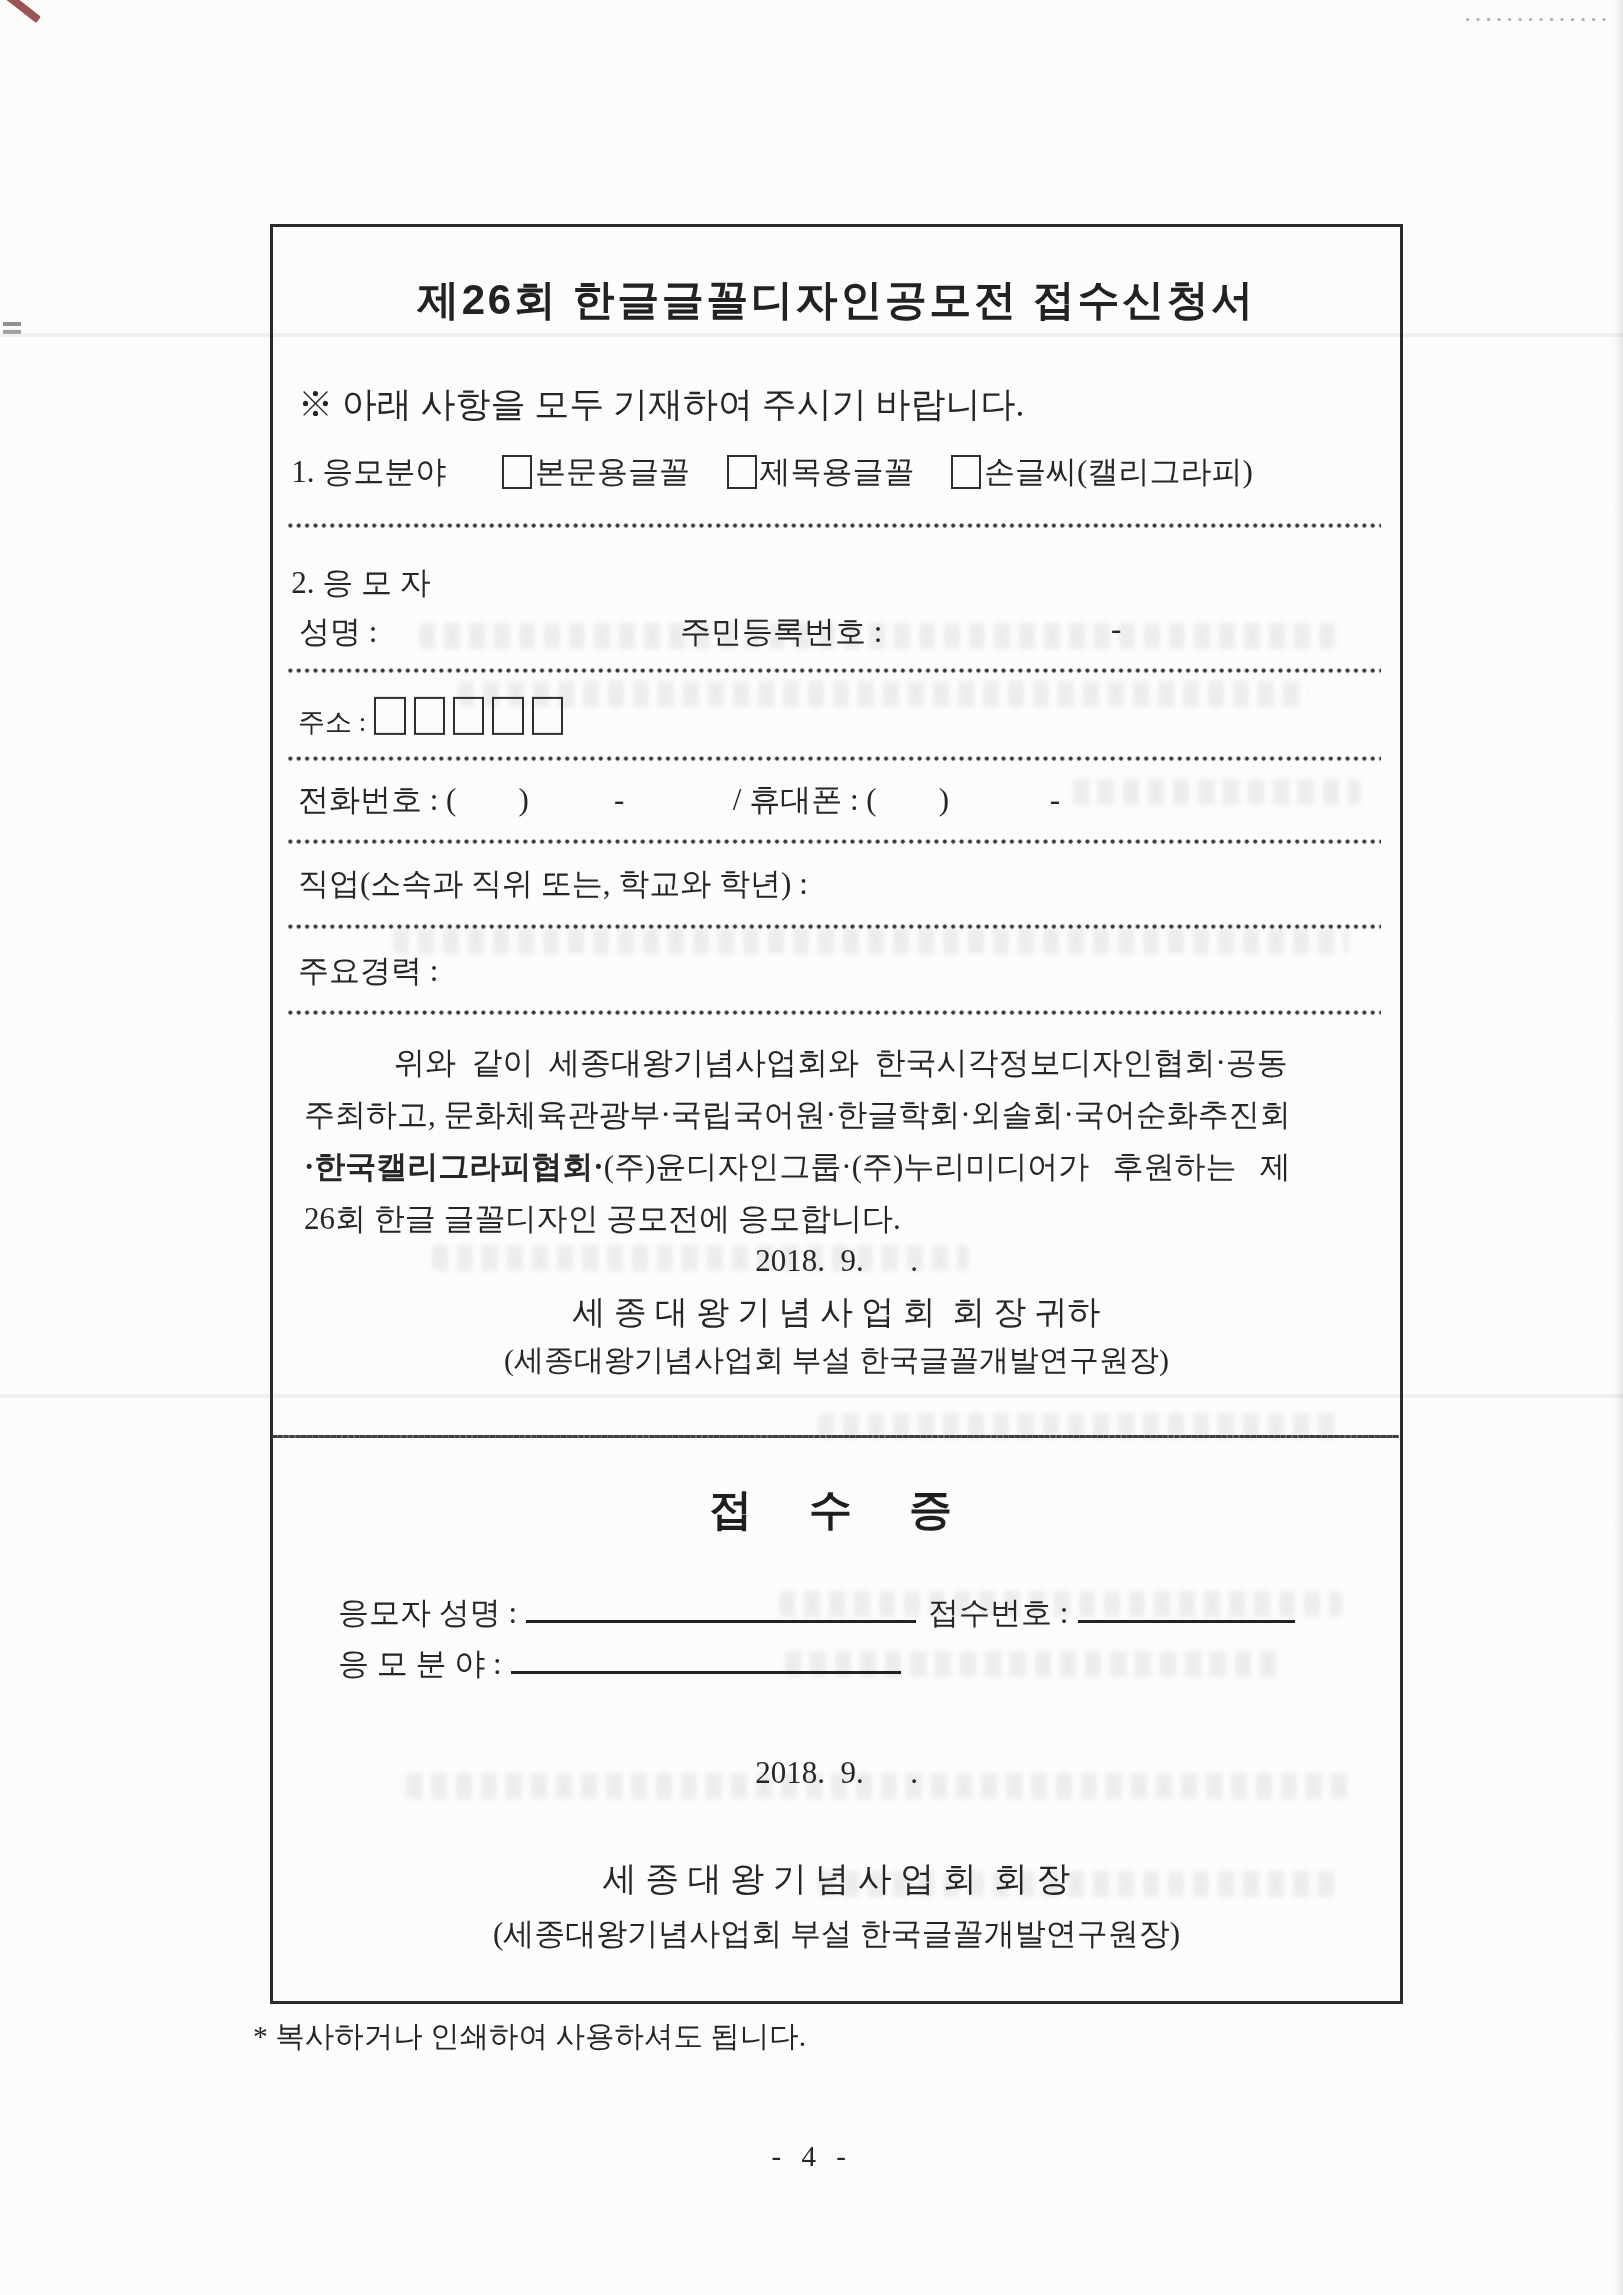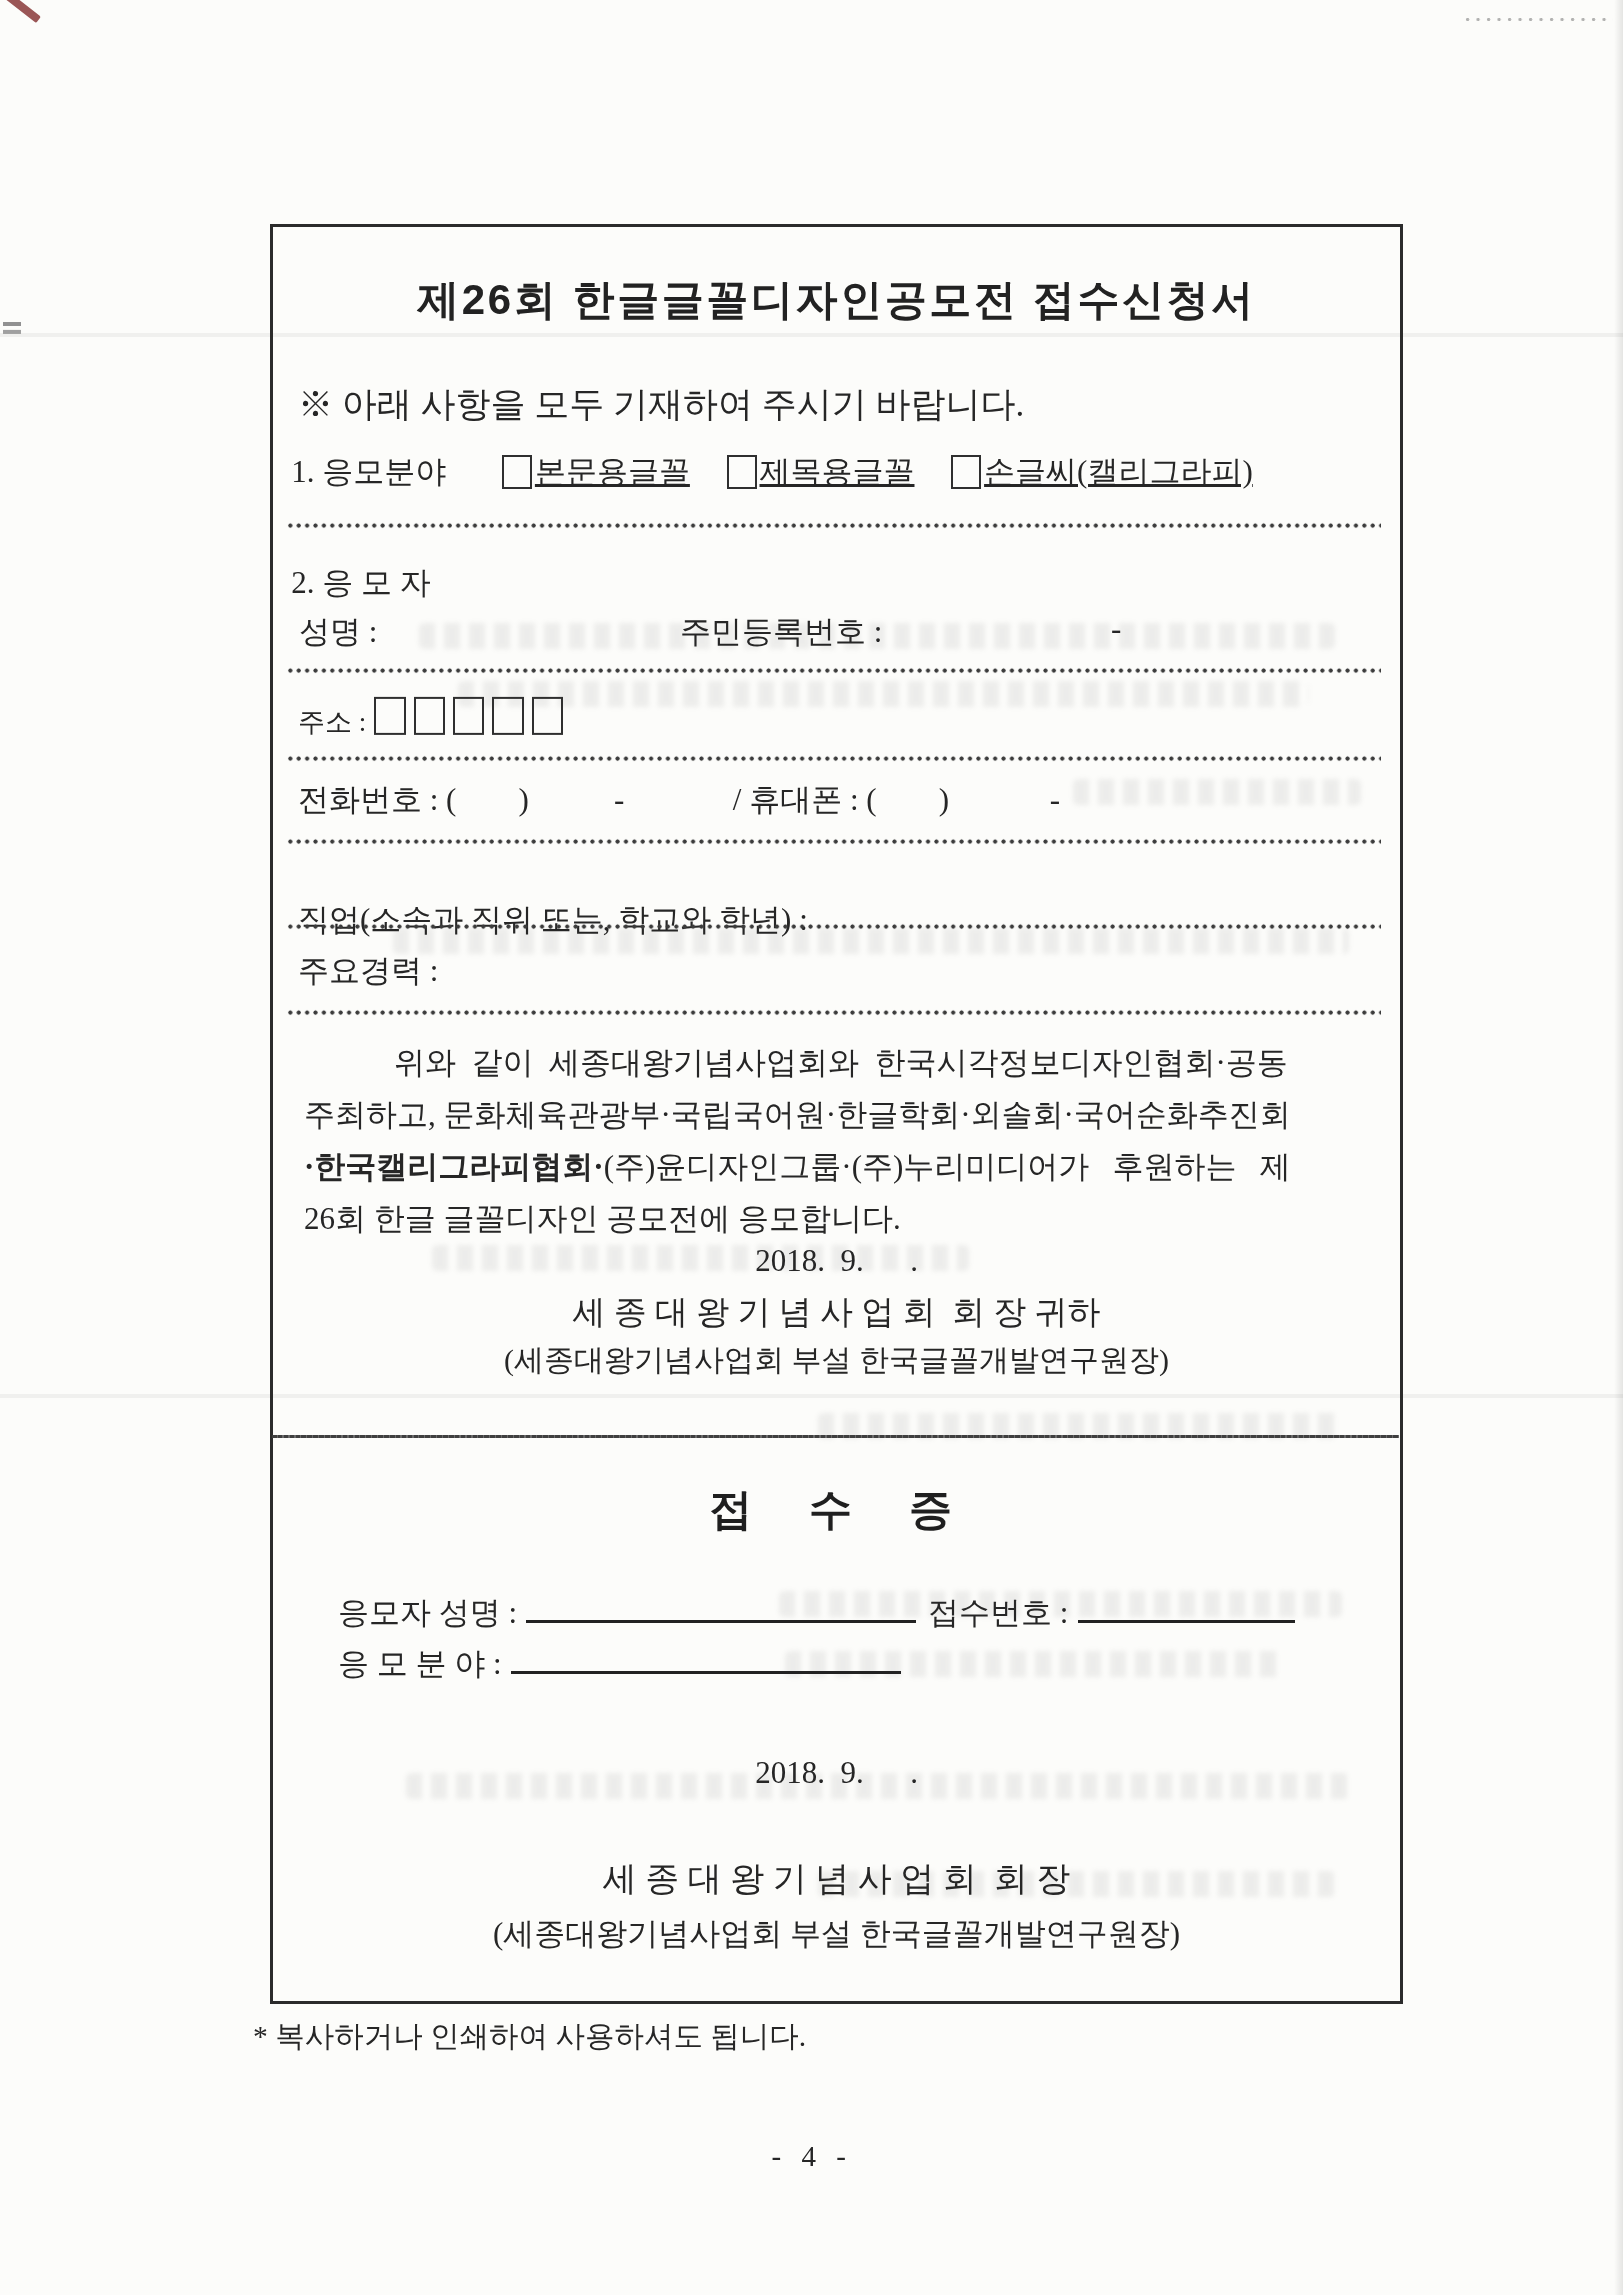--- a/index.html
+++ b/index.html
@@ -21,39 +21,39 @@
 
   .title {
     top:45px; width:100%; text-align:center;
     font-family:"Liberation Sans","DejaVu Sans",sans-serif;
     font-weight:bold; font-size:42px; letter-spacing:2.6px; color:#222;
   }
   .instruction { top:154px; left:25px; font-size:35px; }
   .row48 { font-size:31px; }
   .category-row { top:224px; left:18.3px; display:flex; align-items:center; }
   .category-label { margin-right:56px; }
-  .cat-opt { display:flex; align-items:center; margin-right:37px;text-decoration:underline; }
+  .cat-opt { display:flex; align-items:center; margin-right:37px; }
   .cbox {
     display:inline-block; width:26px; height:30px;
     border:2.6px solid #2f2f2f; margin-right:2.6px; background:transparent;
   }
   .dotline {
     position:absolute; left:14.4px; width:1094px; height:6.5px;
     background-image:radial-gradient(circle at 3.3px 3.3px,#3c3c3c 1.8px,transparent 2.3px);
     background-size:8.4px 6.5px; background-repeat:repeat-x;
   }
   .applicant-label { top:335px; left:18.3px; }
   .name-row { top:384px; font-size:31px; }
   .addr-row { top:466px; left:25px; font-size:27px; }
   .pbox {
     display:inline-block; width:27.5px; height:34px;
     border:2.6px solid #2f2f2f; margin-left:7.9px; transform:translateY(3.9px);
   }
   .phone-row { top:552px; left:25px; font-size:31px; }
-  .occ-row { top:636px; left:25px; font-size:31px;margin-top:36px; }
+  .occ-row { top:636px; left:25px; font-size:31px; }
   .career-row { top:723px; left:25px; font-size:31px;text-align:center; }
 
   .declaration { top:810px; left:31px; width:1081px; font-size:31px; line-height:52px; }
   .decl-line { white-space:pre; }
   .decl-indent { text-indent:90px; }
   .bold-seg { font-weight:bold; }
 
   .date1 { top:1016px; font-size:31px; }
   .addressee { top:1063px; font-size:33px; }
   .addressee-sub { top:1113px; font-size:30px; }

